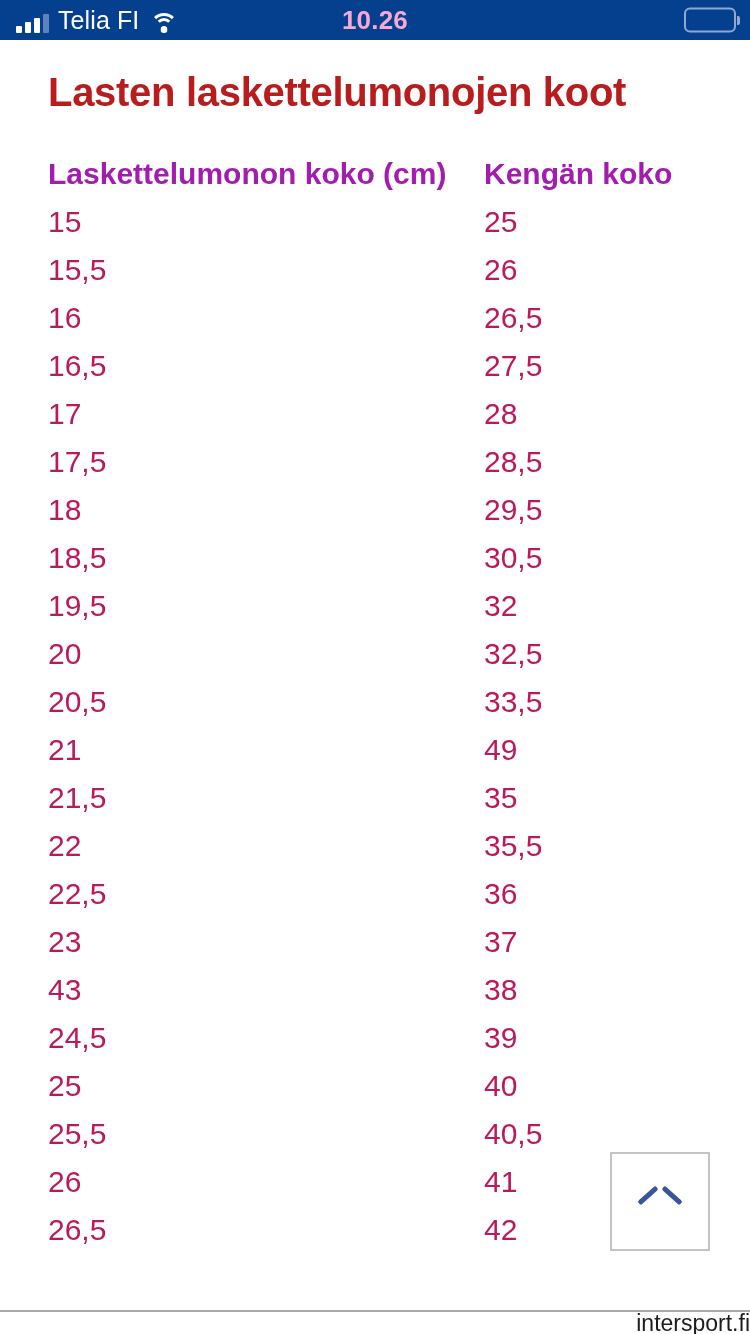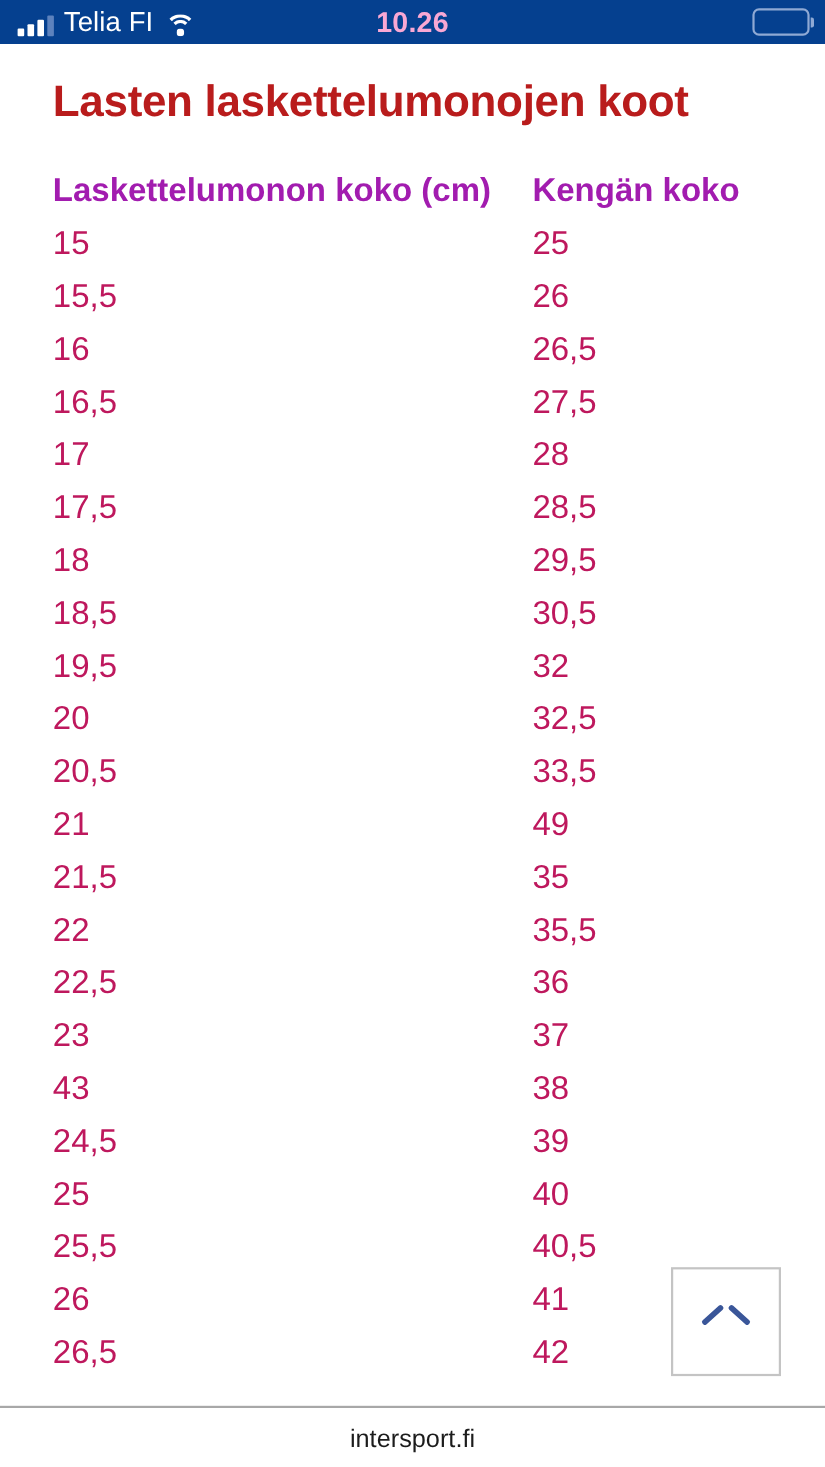--- a/index.html
+++ b/index.html
@@ -219,26 +219,26 @@
   }
   .chevron-up::before { left: -1px;  transform: rotate(-42deg); transform-origin: left center; }
   .chevron-up::after  { right: -1px; transform: rotate(42deg);  transform-origin: right center; }
 
   
   .footer {
     position: absolute;
     left: 0;
     bottom: 0;
     width: 750px;
-    height: 56px;
+    height: 24px;
     background: #ffffff;
     border-top: 2px solid #a8a8a8;
     display: flex;
     align-items: center;
-    justify-content: center;
+    justify-content: flex-end;
   }
   .footer-text {
     font-size: 23px;
     color: #1c1c1c;
     line-height: 1;
   }
 </style>
 </head>
 <body>
 

